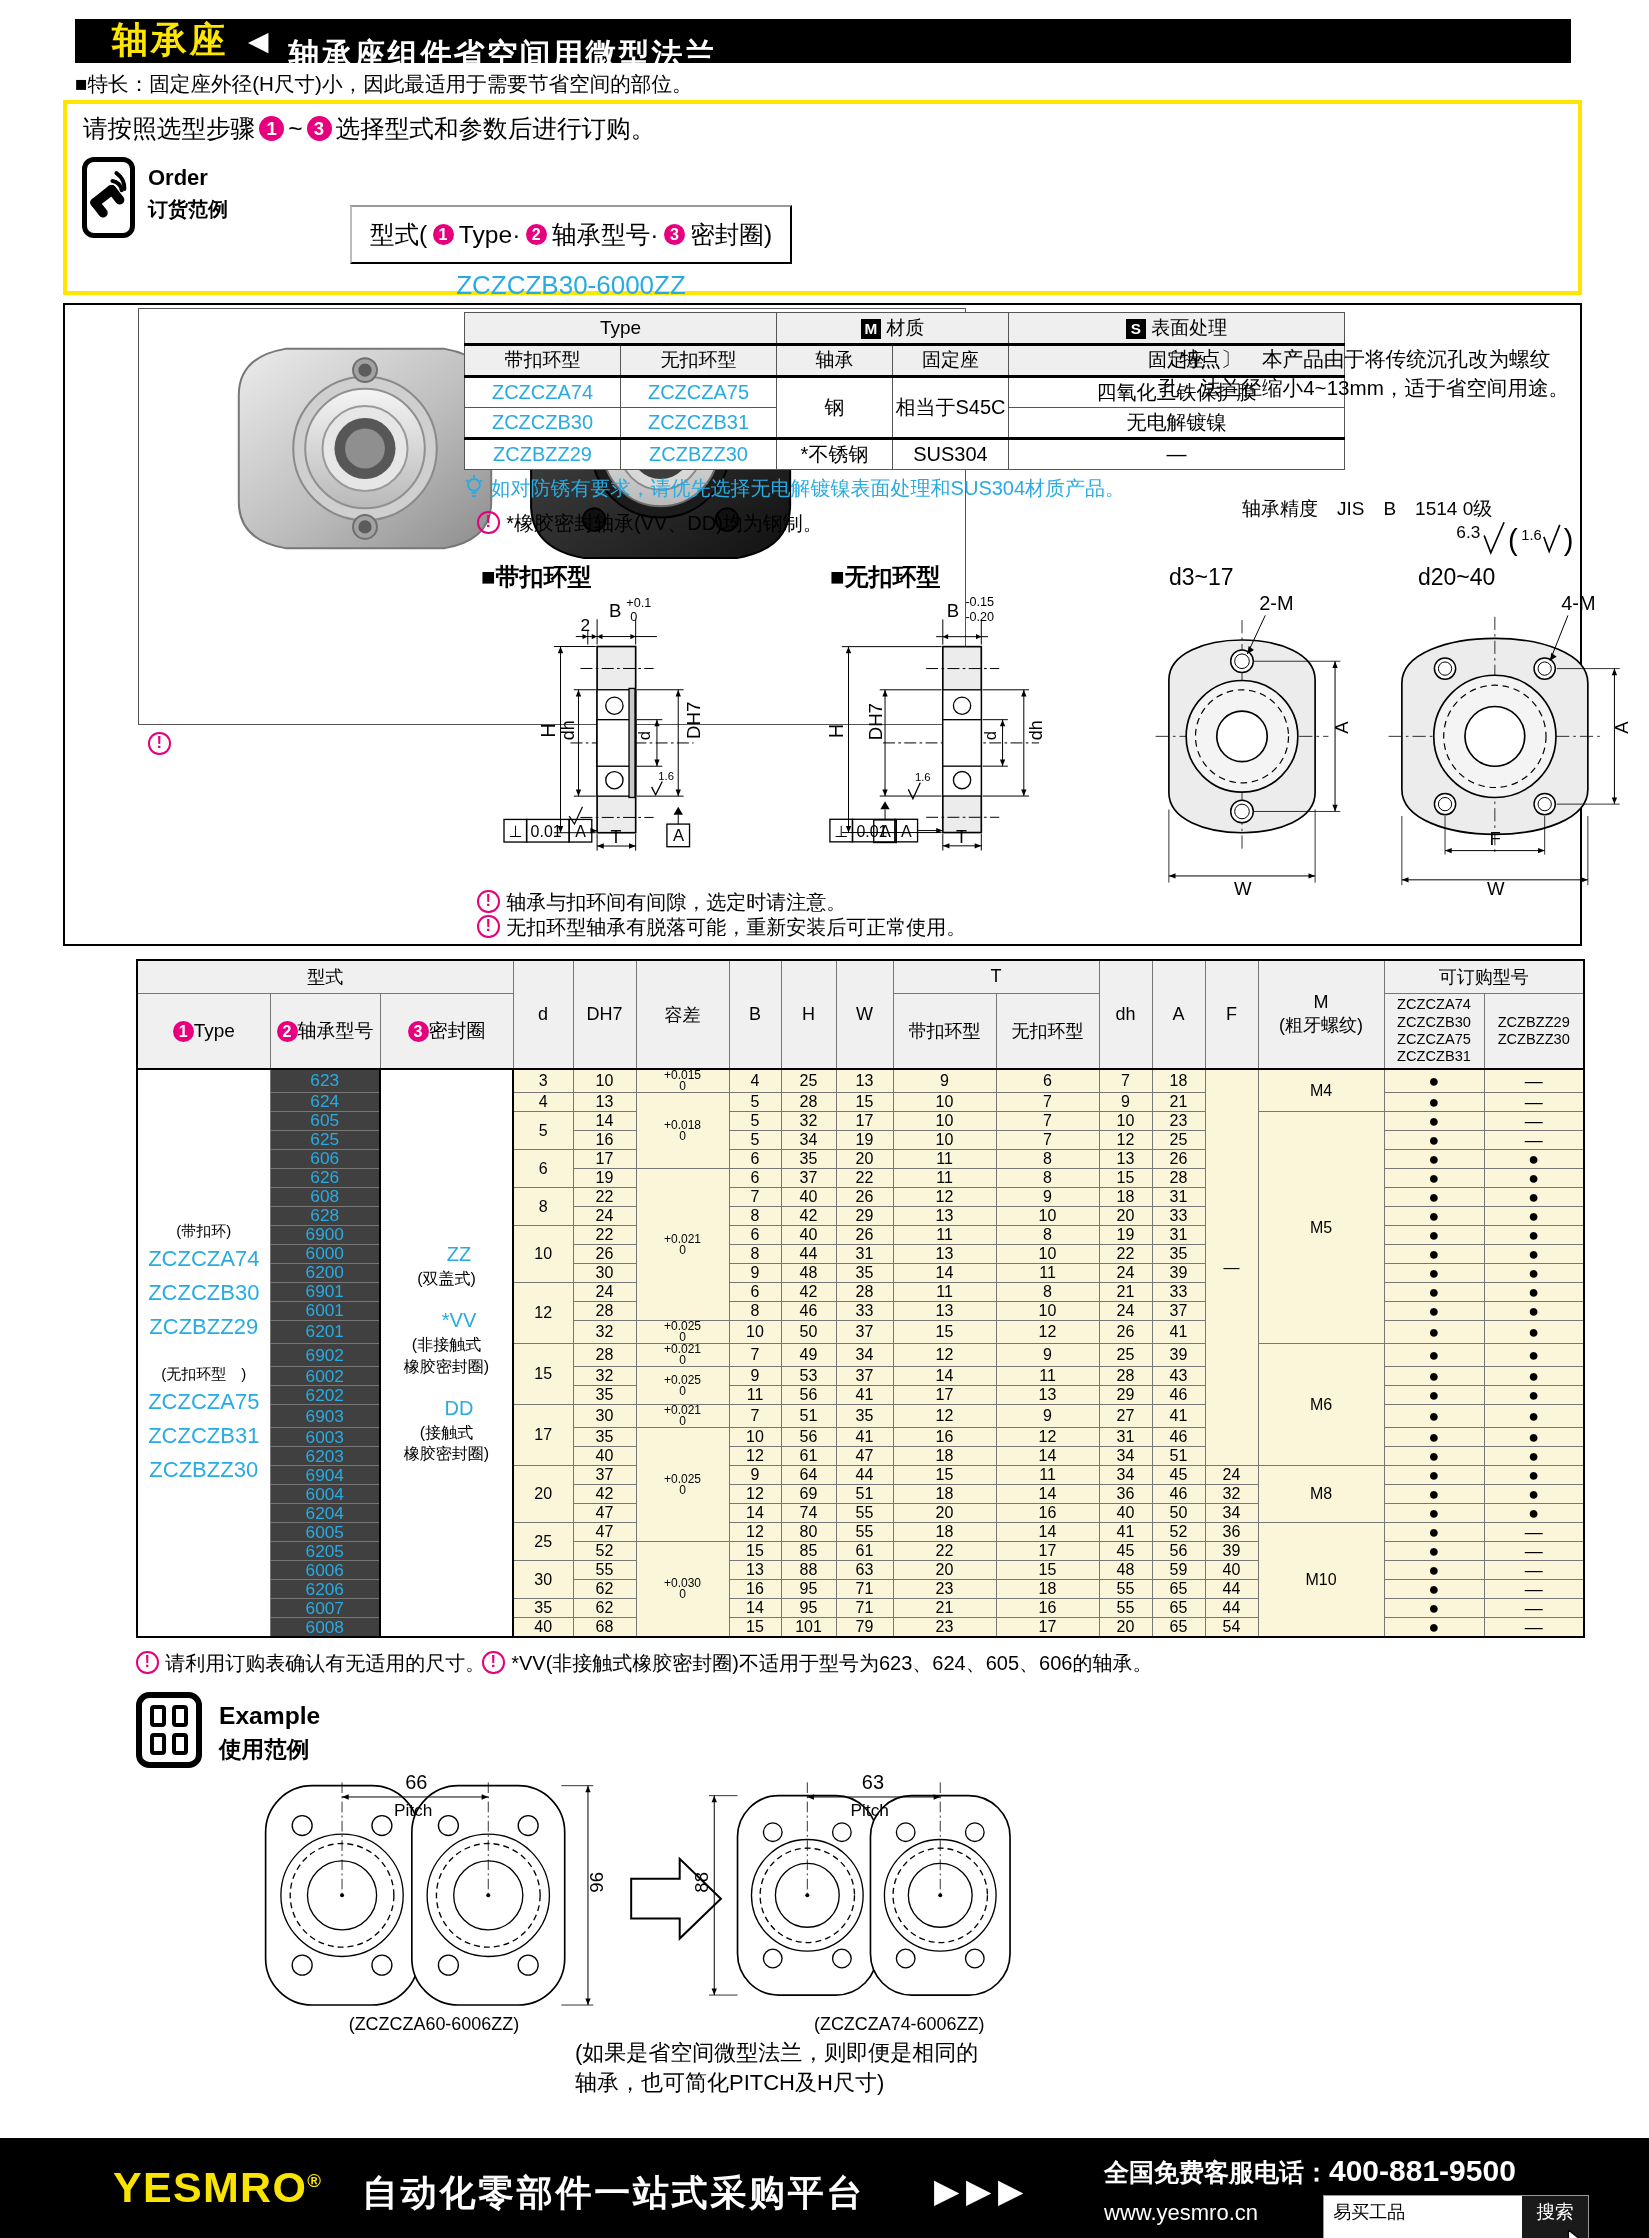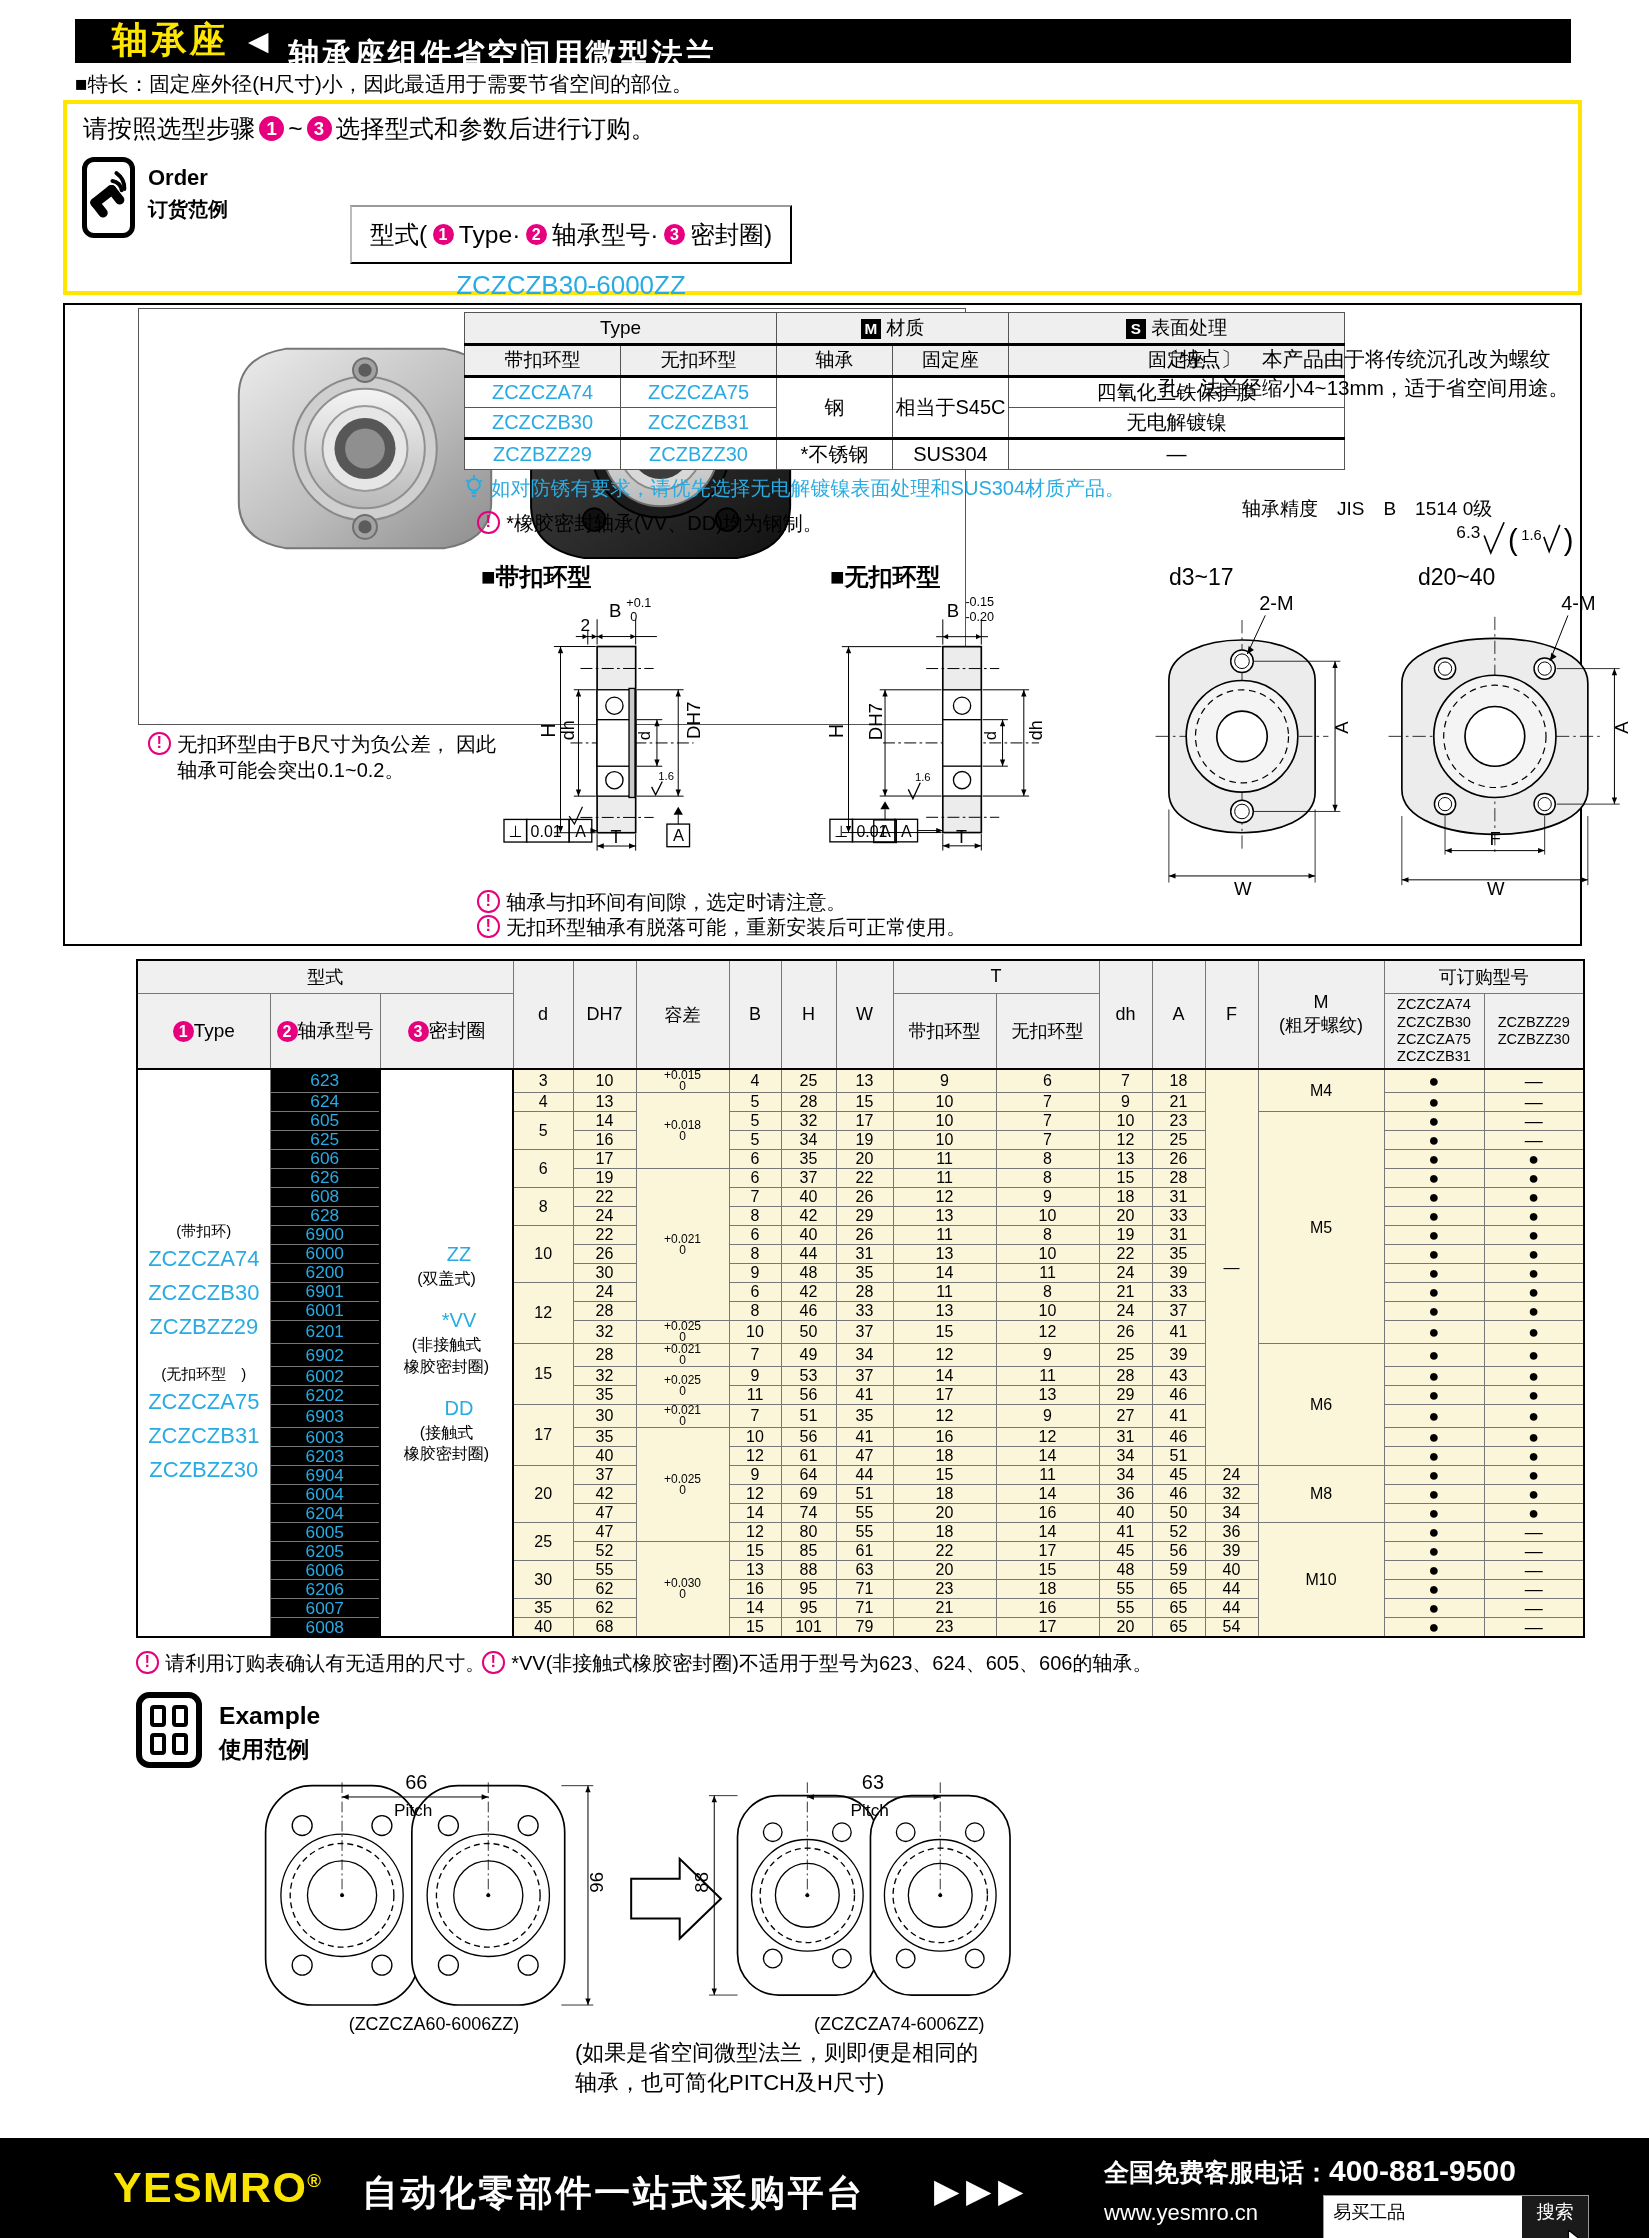--- a/index.html
+++ b/index.html
@@ -61,21 +61,21 @@
   .main-table { position:absolute; left:136px; top:959px; width:1446px; border-collapse:collapse;
                 table-layout:fixed; border:2.7px solid #000; }
   .main-table th, .main-table td { border:0.7px solid #777; text-align:center; font-weight:normal; padding:0; }
   .main-table thead th { background:#f0f0f0; font-size:18px; }
   .main-table thead tr:first-child th { height:33px; }
   .main-table thead tr:last-child th { height:76px; }
   .main-table thead { border-bottom:2.7px solid #000; }
   .main-table thead .sub { font-size:19px; }
   .main-table thead .avail-h { font-size:14.6px; line-height:1.18; }
   .main-table td { height:19px; font-size:16px; background:#fbf6d9; line-height:1; }
-  .main-table td.c0 { background:#000000; color:#29abe2; font-size:17.3px; border-right:2px solid #000; }
+  .main-table td.c0 { background:#404040; color:#29abe2; font-size:17.3px; border-right:2px solid #000; }
   .main-table td.tol div { font-size:12px; line-height:.92; }
   .main-table td.c13, .main-table td.c14 { font-size:18px; }
   .main-table td.type-cell, .main-table td.seal-cell { background:#fff; vertical-align:middle; border-right:0.7px solid #777; }
   .main-table td.type-cell div { font-size:15px; line-height:1.55; }
   .main-table td.type-cell div.blue { color:#29abe2; font-size:22px; }
   .main-table td.seal-cell { border-right:2px solid #000; }
   .main-table td.seal-cell div { font-size:16px; line-height:1.35; }
   .main-table td.seal-cell div.blue { color:#29abe2; font-size:20px;padding-left:25px; }
   .main-table td div.gap { height:17.3px; }
 
@@ -196,23 +196,20 @@
           <circle cx="95" cy="58" r="17" fill="#101010" stroke="#000" stroke-width="3"></circle>
           <circle cx="295" cy="58" r="17" fill="#101010" stroke="#000" stroke-width="3"></circle>
           <circle cx="95" cy="272" r="17" fill="#101010" stroke="#000" stroke-width="3"></circle>
           <circle cx="295" cy="272" r="17" fill="#101010" stroke="#000" stroke-width="3"></circle>
         </g>
       </svg>
     </div>
 
     <div class="abs note" style="left:83px; top:426px; width:412px;">
       <span class="warn">!</span>
-      <span>
-        <span>无扣环型由于B尺寸为负公差， 因此</span><br><span>轴承可能会突出0.1~0.2。</span>
-      </span>
     </div>
 
     <table class="type-table">
       <colgroup>
           <col style="width:156px">
           <col style="width:156px">
           <col style="width:116px">
           <col style="width:116px">
           <col style="width:336px">
         </colgroup>

